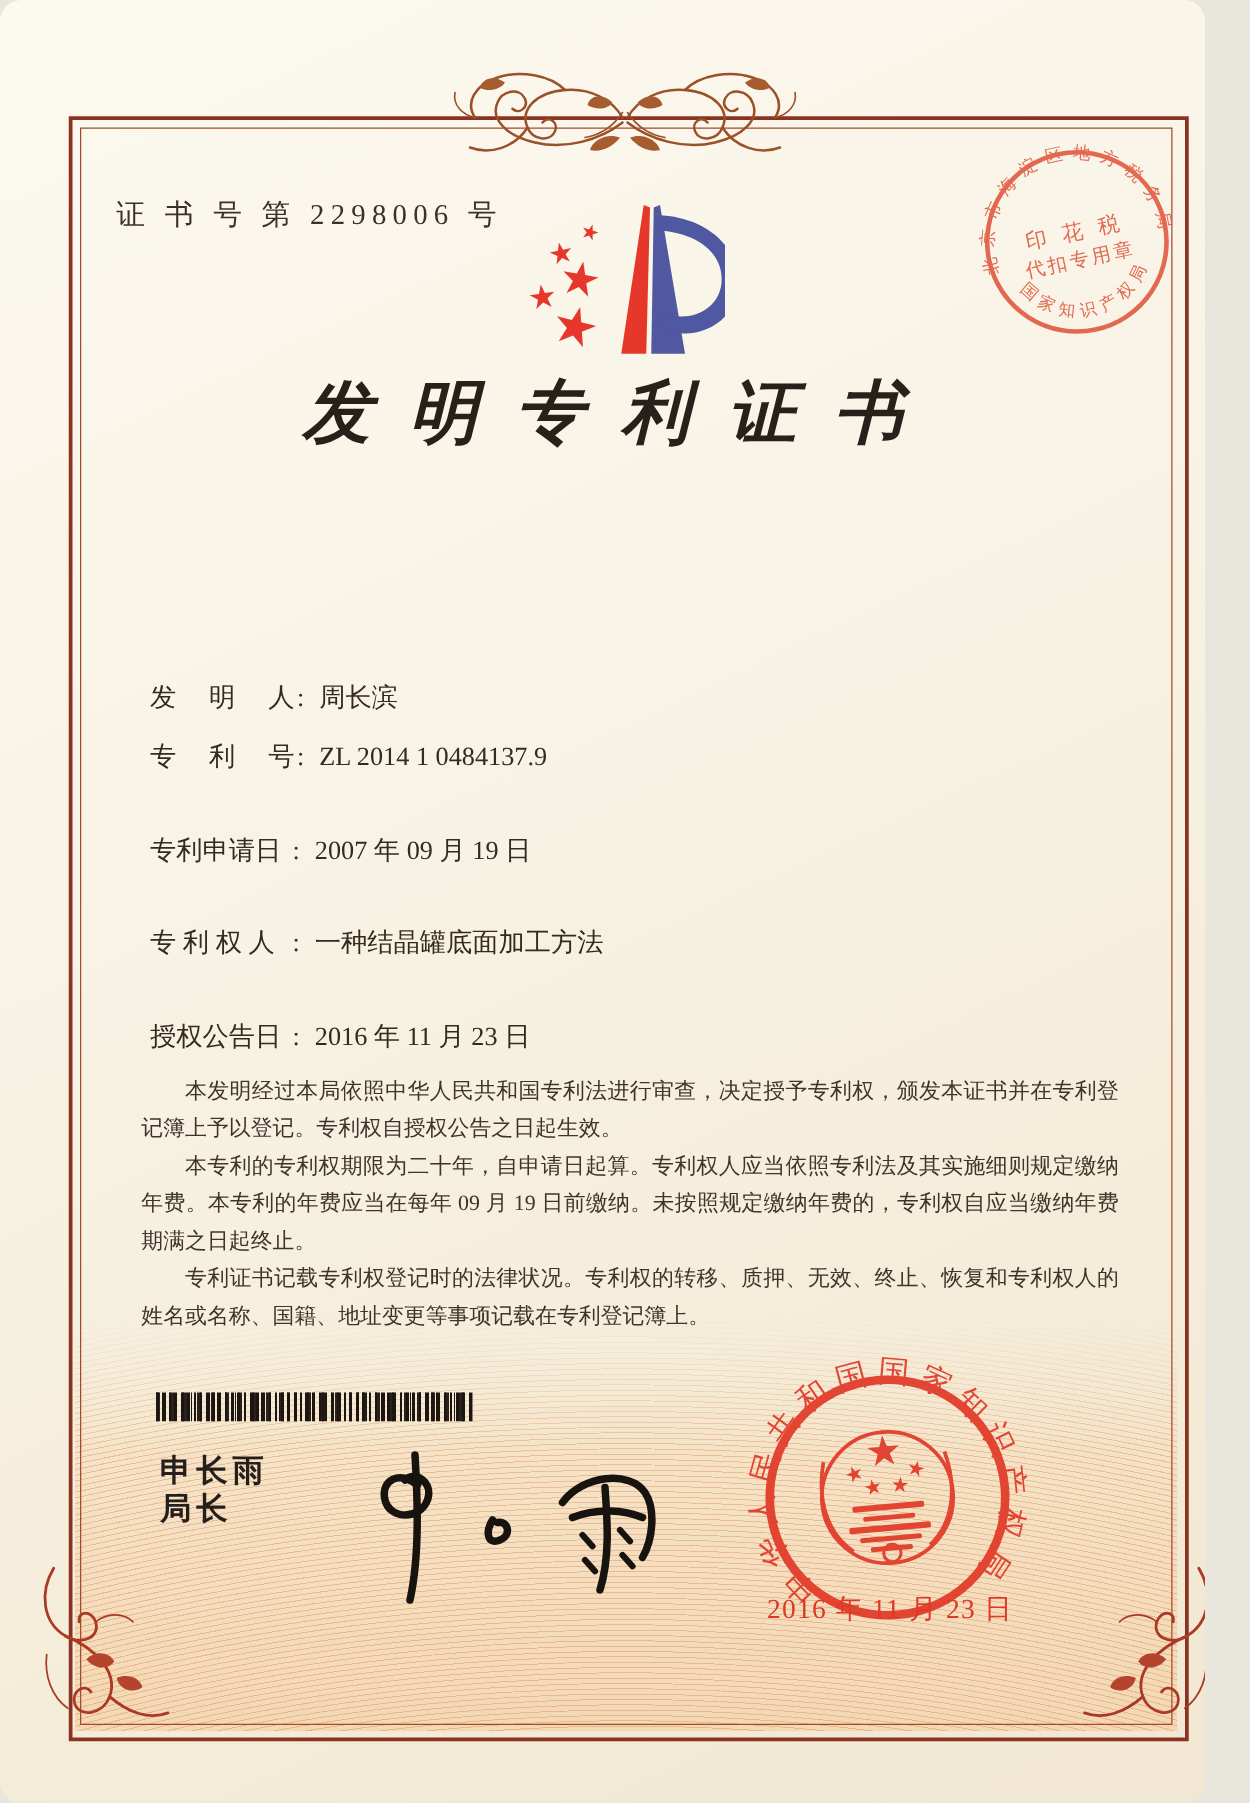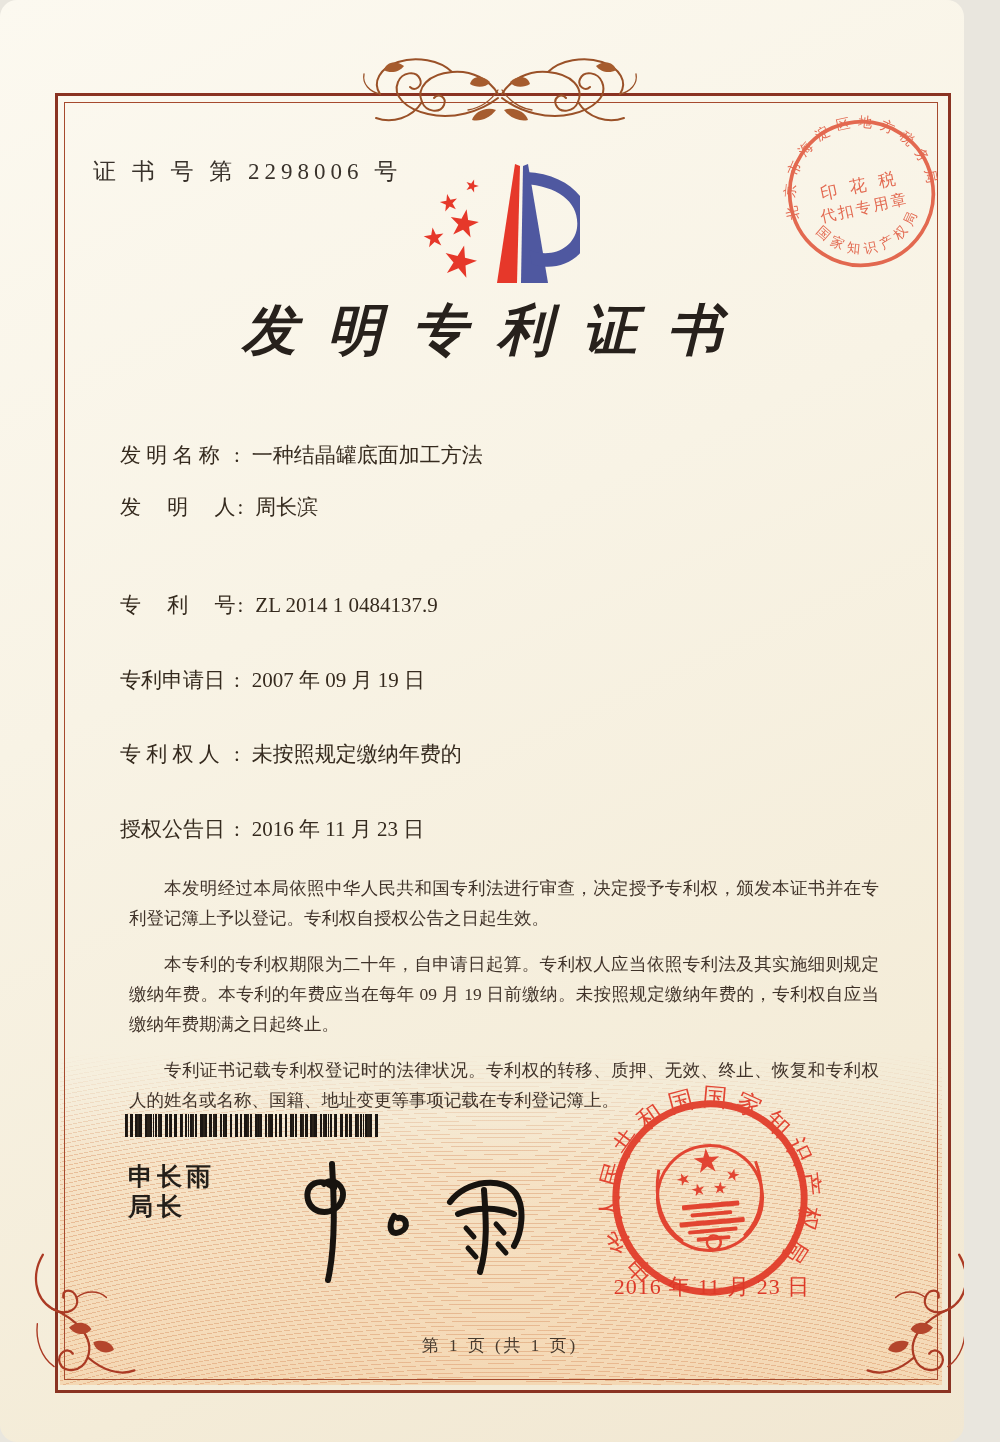--- a/index.html
+++ b/index.html
@@ -20,25 +20,25 @@
       linear-gradient(to bottom, rgba(247,226,198,0) 0, rgba(246,221,188,.65) 110px, rgba(244,214,177,.92) 100%);
     -webkit-mask-image:linear-gradient(to bottom,transparent 0,#000 110px);
     mask-image:linear-gradient(to bottom,transparent 0,#000 110px);}
   .cert-number{position:absolute;left:93px;top:156px;font-size:23px;letter-spacing:5px;color:#39322b;}
   .title{position:absolute;left:0;right:0;top:294px;text-align:center;font-size:55px;
     font-weight:700;letter-spacing:30px;text-indent:30px;color:#27211c;font-style:italic;}
   
   .field{position:absolute;left:120px;font-size:21px;white-space:nowrap;color:#352a1e;}
   .f-label{display:inline-block;min-width:112px;}
   .f-colon{margin:0 12px 0 2px;}
-  .f0{top:441px}.f1{top:493px}.f2{top:591px}.f3{top:666px}.f4{top:740px}.f5{top:815px}
+  .f0{top:441px}.f1{top:544px}.f2{top:591px}.f3{top:666px}.f4{top:740px}.f5{top:815px}
   
   .body-text{position:absolute;left:113px;top:857px;width:782px;font-size:17.5px;
     line-height:30px;text-align:justify;color:#40332a;}
-  .body-text p{margin:16px;text-indent:2em;}
+  .body-text p{margin:0;text-indent:2em;}
   
   .barcode{position:absolute;left:125px;top:1114px;width:253px;height:23px;
     background-image:
       repeating-linear-gradient(90deg,#1b1612 0 2px,rgba(0,0,0,0) 2px 5px),
       repeating-linear-gradient(90deg,#1b1612 0 1px,rgba(0,0,0,0) 1px 7px),
       repeating-linear-gradient(90deg,#2a221a 0 3px,rgba(0,0,0,0) 3px 11px);}
   .director-title{position:absolute;left:128px;top:1190px;font-size:25px;font-weight:700;
     font-family:Liberation Serif, serif;color:#241f1a;letter-spacing:4px;}
   .director-name{position:absolute;left:128px;top:1160px;font-size:25px;font-weight:700;
     font-family:"Liberation Sans",sans-serif;color:#241f1a;letter-spacing:4px;}
@@ -122,34 +122,31 @@
       <polygon points="95,8 100,10 97,127 77,127"></polygon>
     </g>
     <g fill="#4f58a0">
       <polygon points="103,10 108,8 128,127 101,127"></polygon>
       <path d="M106,16 C150,18 174,46 170,76 C166,104 136,117 112,108 L109,94 C132,103 154,92 157,72 C160,48 140,30 104,28 Z"></path>
     </g>
   </svg>
 
   <div class="title">发明专利证书</div>
 
-  <div class="field f0">
-    <span class="f-label">发 明 名 称</span><span class="f-colon">:</span><span>一种结晶罐底面加工方法</span>
-  </div>
   <div class="field f1">
     <span class="f-label">发　 明　 人</span><span class="f-colon">:</span><span>周长滨</span>
   </div>
   <div class="field f2">
     <span class="f-label">专　 利　 号</span><span class="f-colon">:</span><span>ZL 2014 1 0484137.9</span>
   </div>
   <div class="field f3">
     <span class="f-label">专利申请日</span><span class="f-colon">:</span><span>2007 年 09 月 19 日</span>
   </div>
   <div class="field f4">
-    <span class="f-label">专 利 权 人</span><span class="f-colon">:</span><span>未按照规定缴纳年费的</span>
+    <span class="f-label">专 利 权 人</span><span class="f-colon">:</span><span>一种结晶罐底面加工方法</span>
   </div>
   <div class="field f5">
     <span class="f-label">授权公告日</span><span class="f-colon">:</span><span>2016 年 11 月 23 日</span>
   </div>
 
   <div class="body-text">
     <p>本发明经过本局依照中华人民共和国专利法进行审查，决定授予专利权，颁发本证书并在专利登记簿上予以登记。专利权自授权公告之日起生效。</p>
     <p>本专利的专利权期限为二十年，自申请日起算。专利权人应当依照专利法及其实施细则规定缴纳年费。本专利的年费应当在每年 09 月 19 日前缴纳。未按照规定缴纳年费的，专利权自应当缴纳年费期满之日起终止。</p>
     <p>专利证书记载专利权登记时的法律状况。专利权的转移、质押、无效、终止、恢复和专利权人的姓名或名称、国籍、地址变更等事项记载在专利登记簿上。</p>
   </div>
@@ -191,15 +188,14 @@
         <rect x="90" y="146" width="50" height="4" rx="1.5"></rect>
         <rect x="98" y="154" width="34" height="4" rx="1.5"></rect>
       </g>
       <circle cx="115" cy="160" r="7" fill="none" stroke="#e13a28" stroke-width="2.5"></circle>
       <path d="M66,82 C58,112 64,140 84,156" fill="none" stroke="#e13a28" stroke-width="3"></path>
       <path d="M164,82 C172,112 166,140 146,156" fill="none" stroke="#e13a28" stroke-width="3"></path>
     </g>
   </svg>
   <div class="seal-date">2016 年 11 月 23 日</div>
 
-  <div class="footer">第 1 页 (共 1 页)</div>
 
 </div>
 
 </body></html>

